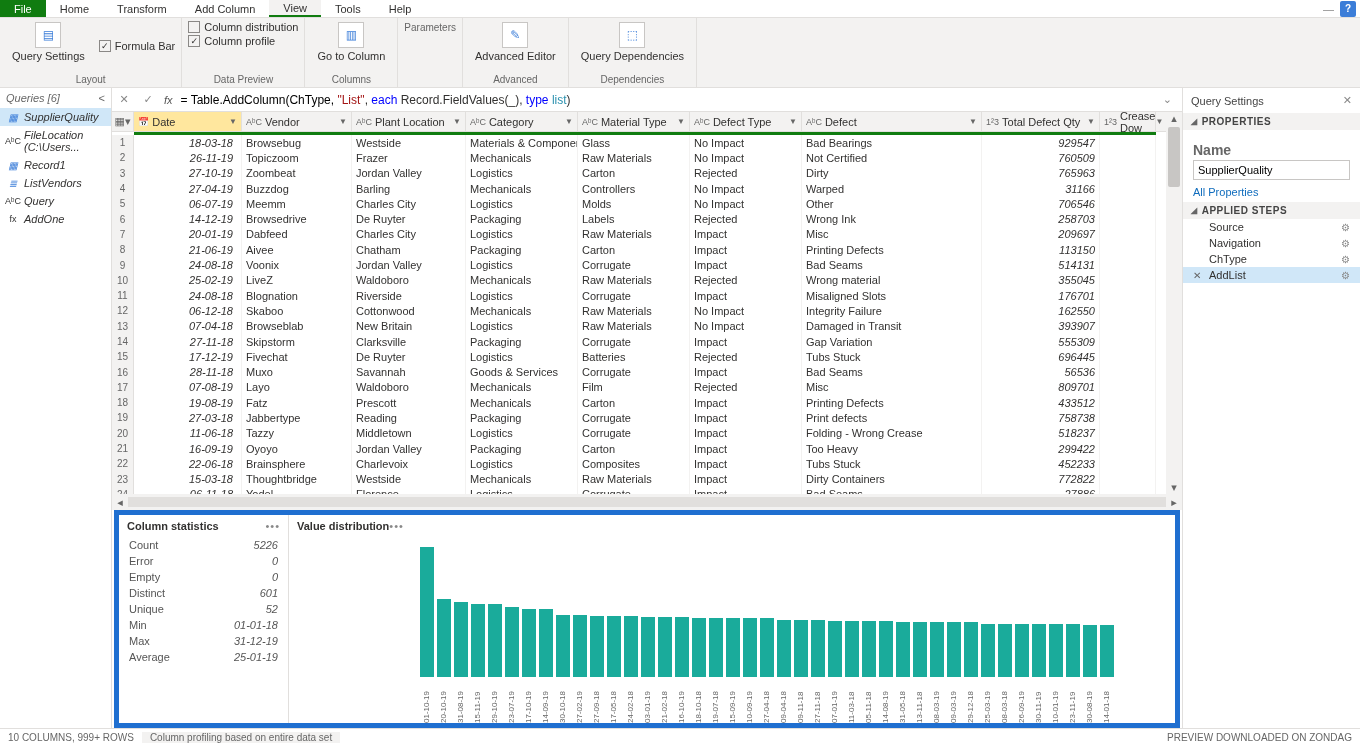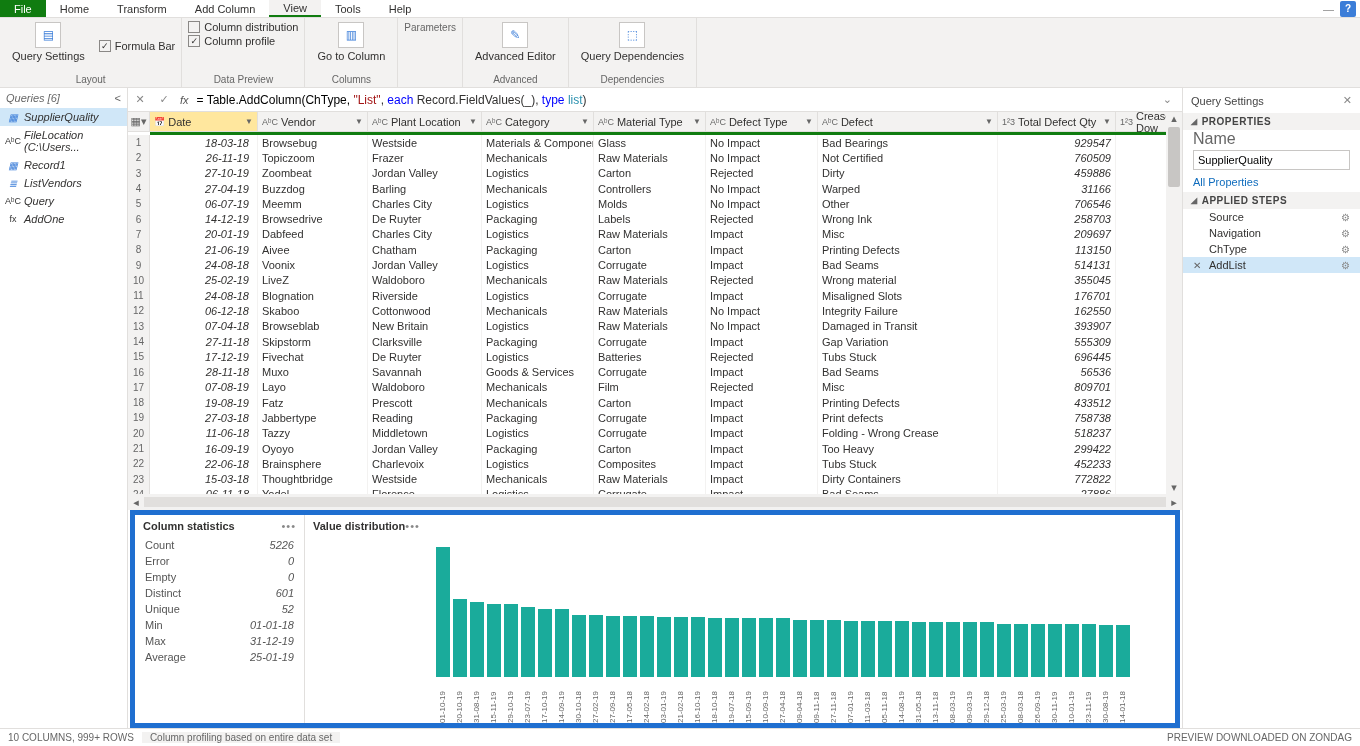--- a/index.html
+++ b/index.html
@@ -19,21 +19,21 @@
 .ribbon-group-body { flex: 1; display: flex; align-items: flex-start; gap: 8px; }
 .ribbon-group-label { text-align: center; font-size: 10px; color: #666; padding-top: 2px; }
 .big-btn { display: flex; flex-direction: column; align-items: center; justify-content: center; padding: 2px 6px; cursor: pointer; }
 .big-btn .icn { width: 26px; height: 26px; background: #fff; border: 1px solid #c8c6c4; display: flex; align-items: center; justify-content: center; color: #3b7dd8; margin-bottom: 2px; font-size: 12px; }
 .chk-row { display: flex; align-items: center; gap: 4px; padding: 1px 0; cursor: pointer; white-space: nowrap; }
 .chk { width: 12px; height: 12px; border: 1px solid #8a8886; display: flex; align-items: center; justify-content: center; font-size: 9px; color: #323130; }
 .chk.checked::after { content: "✓"; }
 
 
 .workspace { display: flex; height: 640px; }
-.queries-pane { width: 128px; border-right: 1px solid #e1dfdd; display: flex; flex-direction: column; }
+.queries-pane { width: 112px; border-right: 1px solid #e1dfdd; display: flex; flex-direction: column; }
 .queries-head { display: flex; justify-content: space-between; align-items: center; padding: 4px 6px; color: #666; font-style: italic; }
 .queries-head .collapse { font-style: normal; cursor: pointer; color: #666; }
 .q-item { display: flex; align-items: center; gap: 4px; padding: 3px 6px; cursor: pointer; font-style: italic; }
 .q-item.sel { background: #d0e7f8; }
 .q-icon { width: 14px; height: 12px; display: inline-flex; align-items: center; justify-content: center; font-size: 10px; }
 .q-icon.table { color: #3b7dd8; }
 .q-icon.list { color: #3b7dd8; }
 .q-icon.text { color: #333; font-style: normal; font-size: 9px; }
 .q-icon.fx { color: #333; font-style: normal; font-size: 9px; }
 
@@ -83,21 +83,21 @@
 .bar-wrap { display: flex; flex-direction: column; align-items: center; width: 14px; }
 .bar { width: 14px; background: #1aab9b; }
 .bar-label { font-size: 8px; color: #666; writing-mode: vertical-rl; transform: rotate(180deg); height: 44px; margin-top: 2px; white-space: nowrap; }
 
 
 .settings-pane { width: 178px; border-left: 1px solid #e1dfdd; display: flex; flex-direction: column; padding: 0; }
 .settings-head { display: flex; justify-content: space-between; align-items: center; padding: 6px 8px; color: #444; }
 .settings-close { cursor: pointer; color: #888; }
 .section-head { background: #f3f2f1; padding: 3px 8px; font-size: 10px; font-weight: 600; letter-spacing: 0.5px; color: #444; display:flex; align-items:center; gap:4px; }
 .section-head::before { content: "◢"; font-size: 8px; color: #666; }
-.prop-label { padding: 0 10px 0 10px; color: #666; font-size: 16px; }
+.prop-label { padding: 12px 10px 0 10px; color: #666; font-size: 14px; font-weight: bold; }
 .prop-input { margin: 2px 10px; padding: 3px 4px; border: 1px solid #c8c6c4; width: calc(100% - 20px); font-size: 11px; }
 .prop-link { padding: 4px 10px; color: #0f6cbd; cursor: pointer; }
 .step { display: flex; align-items: center; padding: 2px 10px; gap: 4px; cursor: pointer; }
 .step.sel { background: #d0e7f8; }
 .step .sicon { width: 12px; font-size: 10px; color: #666; }
 .step .sname { flex: 1; }
 .step .sgear { color: #888; font-size: 10px; }
 
 
 .status-bar { position: absolute; bottom: 0; left: 0; right: 0; height: 18px; background: #fff; border-top: 1px solid #e1dfdd; display: flex; align-items: center; font-size: 10px; color: #666; }
@@ -339,21 +339,21 @@
           </div>
           <div class="grow">
             <div class="row-gutter">3</div>
             <div class="gcell w-date date">27-10-19</div>
             <div class="gcell w-vendor">Zoombeat</div>
             <div class="gcell w-plant">Jordan Valley</div>
             <div class="gcell w-cat">Logistics</div>
             <div class="gcell w-mat">Carton</div>
             <div class="gcell w-def">Rejected</div>
             <div class="gcell w-defc">Dirty</div>
-            <div class="gcell w-qty num">459886</div>
+            <div class="gcell w-qty num">765963</div>
             <div class="gcell w-down num"></div>
           </div>
           <div class="grow">
             <div class="row-gutter">4</div>
             <div class="gcell w-date date">27-04-19</div>
             <div class="gcell w-vendor">Buzzdog</div>
             <div class="gcell w-plant">Barling</div>
             <div class="gcell w-cat">Mechanicals</div>
             <div class="gcell w-mat">Controllers</div>
             <div class="gcell w-def">No Impact</div>

